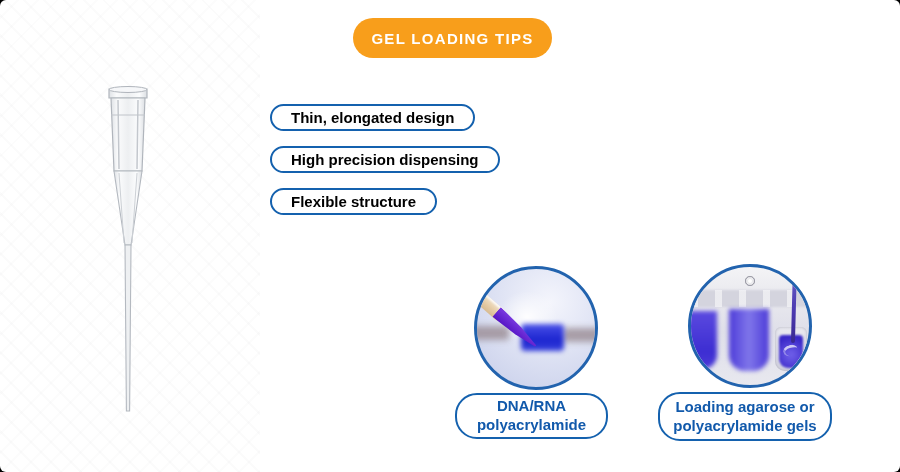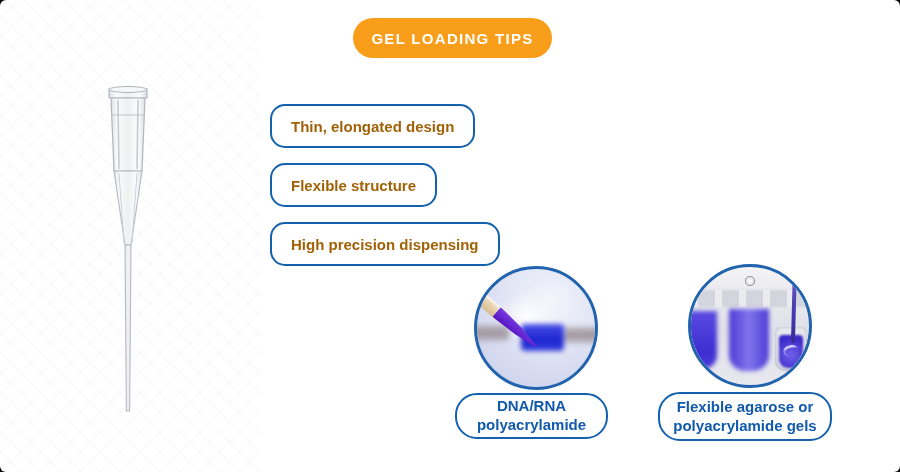--- a/index.html
+++ b/index.html
@@ -22,24 +22,24 @@
     background:#F89E1B;border-radius:20px;
     display:flex;align-items:center;justify-content:center;
     color:#ffffff;font-size:15px;font-weight:bold;letter-spacing:1.3px;
   }
   
   .features{
     position:absolute;left:270px;top:104px;
     display:flex;flex-direction:column;align-items:flex-start;gap:15px;
   }
   .feature-pill{
-    height:44px;box-sizing:border-box;padding:0 19px;
+    height:27px;box-sizing:border-box;padding:0 19px;
     border:2px solid #1461AE;border-radius:15px;background:#fff;
     display:flex;align-items:center;
-    color:#a16207;font-size:15px;font-weight:bold;white-space:nowrap;
+    color:#000000;font-size:15px;font-weight:bold;white-space:nowrap;
   }
   
   .app-circle{
     position:absolute;width:124px;height:124px;box-sizing:border-box;
     border:3px solid #2263AE;border-radius:50%;overflow:hidden;
   }
   .circle-1{left:474px;top:266px;
     background:radial-gradient(circle at 62% 28%, #f4f5fc 0%, #dfe3f4 45%, #c6cde9 100%);}
   .circle-2{left:688px;top:264px;
     background:linear-gradient(180deg,#f4f4f6 0%,#eaeaef 22%,#dfdfe9 55%,#e8e8ef 100%);}
@@ -131,24 +131,24 @@
     <path d="M26,86 h28 l-11,74 h-6 z" fill="url(#g1)" stroke="#b4b9c0" stroke-width="1.1"></path>
     <path d="M31,88 l5,70 M49,88 l-5,70" stroke="#ccd0d5" stroke-width="1" fill="none"></path>
     <path d="M37,160 h6 l-1.4,166 h-3.2 z" fill="#eef0f2" stroke="#b4b9c0" stroke-width="1.1"></path>
   </svg>
 
   <div class="features">
     <div class="feature-pill">
       <span>Thin, elongated design</span>
     </div>
     <div class="feature-pill">
-      <span>Flexible structure</span>
+      <span>High precision dispensing</span>
     </div>
     <div class="feature-pill">
-      <span>High precision dispensing</span>
+      <span>Flexible structure</span>
     </div>
   </div>
 
   <div class="app-circle circle-1">
     <div class="c1-glow"></div>
     <div class="c1-band left"></div>
     <div class="c1-band right"></div>
     <div class="c1-well"></div>
     <div class="c1-pip">
       <div class="c1-tube"></div>
@@ -175,15 +175,15 @@
     <div class="c2-miniwell"></div>
     <div class="c2-minidye"></div>
     <div class="c2-swirl"></div>
     <div class="c2-rod"></div>
   </div>
 
   <div class="app-caption caption-1">
     <span>DNA/RNA polyacrylamide</span>
   </div>
   <div class="app-caption caption-2">
-    <span>Flexible agarose or polyacrylamide gels</span>
+    <span>Loading agarose or polyacrylamide gels</span>
   </div>
 </div>
 
 </body></html>

